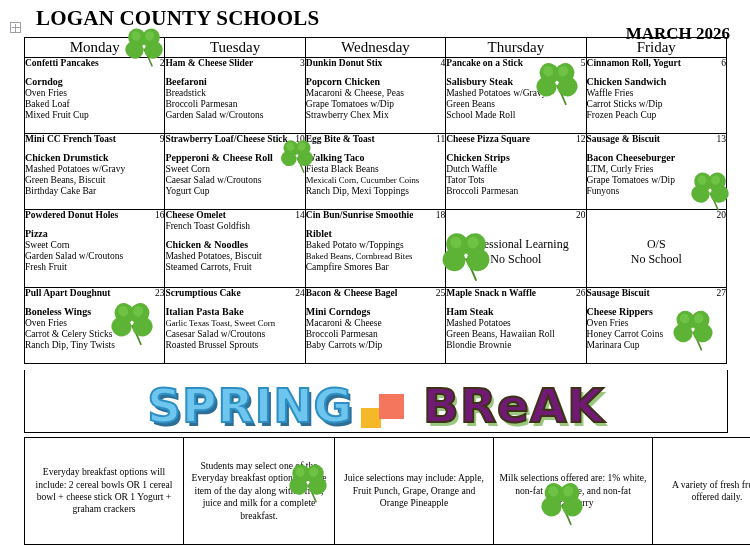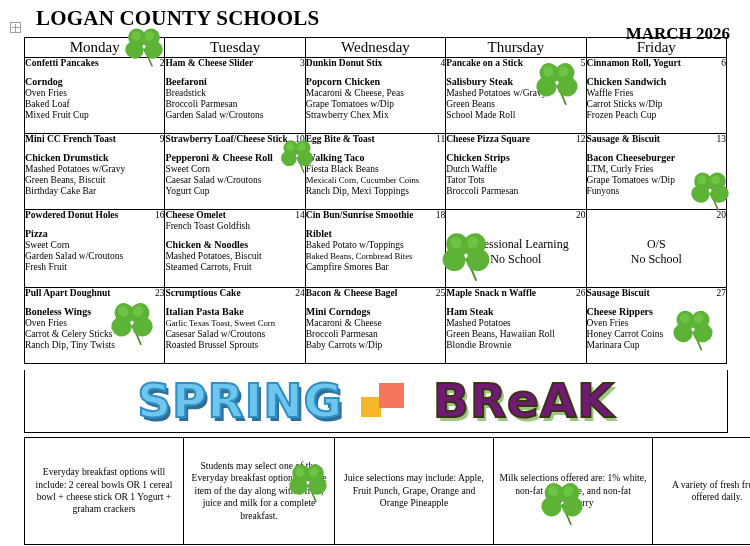--- a/index.html
+++ b/index.html
@@ -84,21 +84,21 @@
 
   
   .banner{
     position:absolute;left:24px;top:370px;width:702px;height:62px;
     border:1px solid #000;border-top:none;
     background:#fff;
     overflow:hidden;
   }
   .sb-wrap{
     position:absolute;left:0;top:0;width:702px;height:62px;
-    display:flex;align-items:center;justify-content:center;gap:16px;
+    display:flex;align-items:flex-end;justify-content:center;gap:6px;
   }
   .word-spring{
     font-family:"DejaVu Sans", sans-serif;
     font-size:47px;font-weight:bold;
     color:#6ec6ee;
     -webkit-text-stroke:2px #2d8fc4;
     letter-spacing:1px;
     text-shadow:3px 4px 0 #2f6f96;
     line-height:52px;
   }

